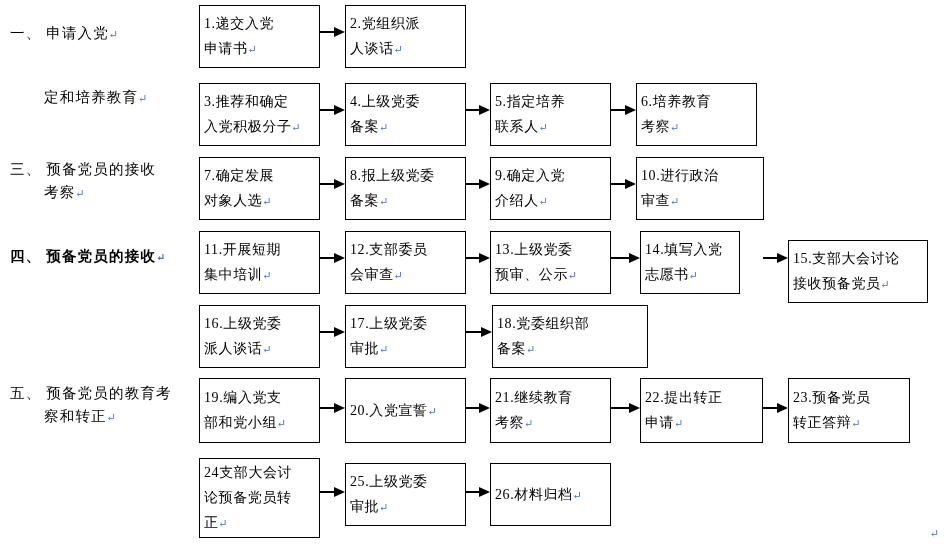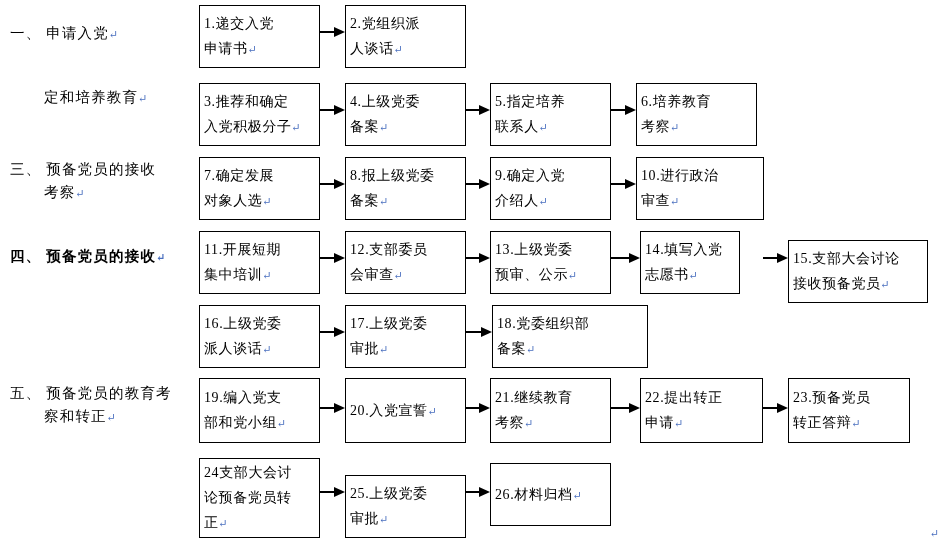--- a/index.html
+++ b/index.html
@@ -157,21 +157,21 @@
     </div>
     <div class="node" style="left: 788px; top: 378px; width: 122px; height: 65px;">
       <span class="l1">23.预备党员</span>
       <span class="l2">转正答辩<span class="crlf">↵</span></span>
     </div>
     <div class="node" style="left: 199px; top: 458px; width: 121px; height: 80px;">
       <span class="l1">24支部大会讨</span>
       <span class="l1">论预备党员转</span>
       <span class="l1">正<span class="crlf">↵</span></span>
     </div>
-    <div class="node" style="left: 345px; top: 463px; width: 121px; height: 63px; margin-top: 12px;">
+    <div class="node" style="left: 345px; top: 463px; width: 121px; height: 63px;">
       <span class="l1">25.上级党委</span>
       <span class="l2">审批<span class="crlf">↵</span></span>
     </div>
     <div class="node" style="left: 490px; top: 463px; width: 121px; height: 63px;">
       <span class="l1">26.材料归档<span class="crlf">↵</span></span>
     </div>
     <div class="arrow" style="left: 320px; top: 27px; width: 25px;">
       <div class="shaft" style="width: 15px;"></div>
       <div class="head" style="left: 14px;"></div>
     </div>

